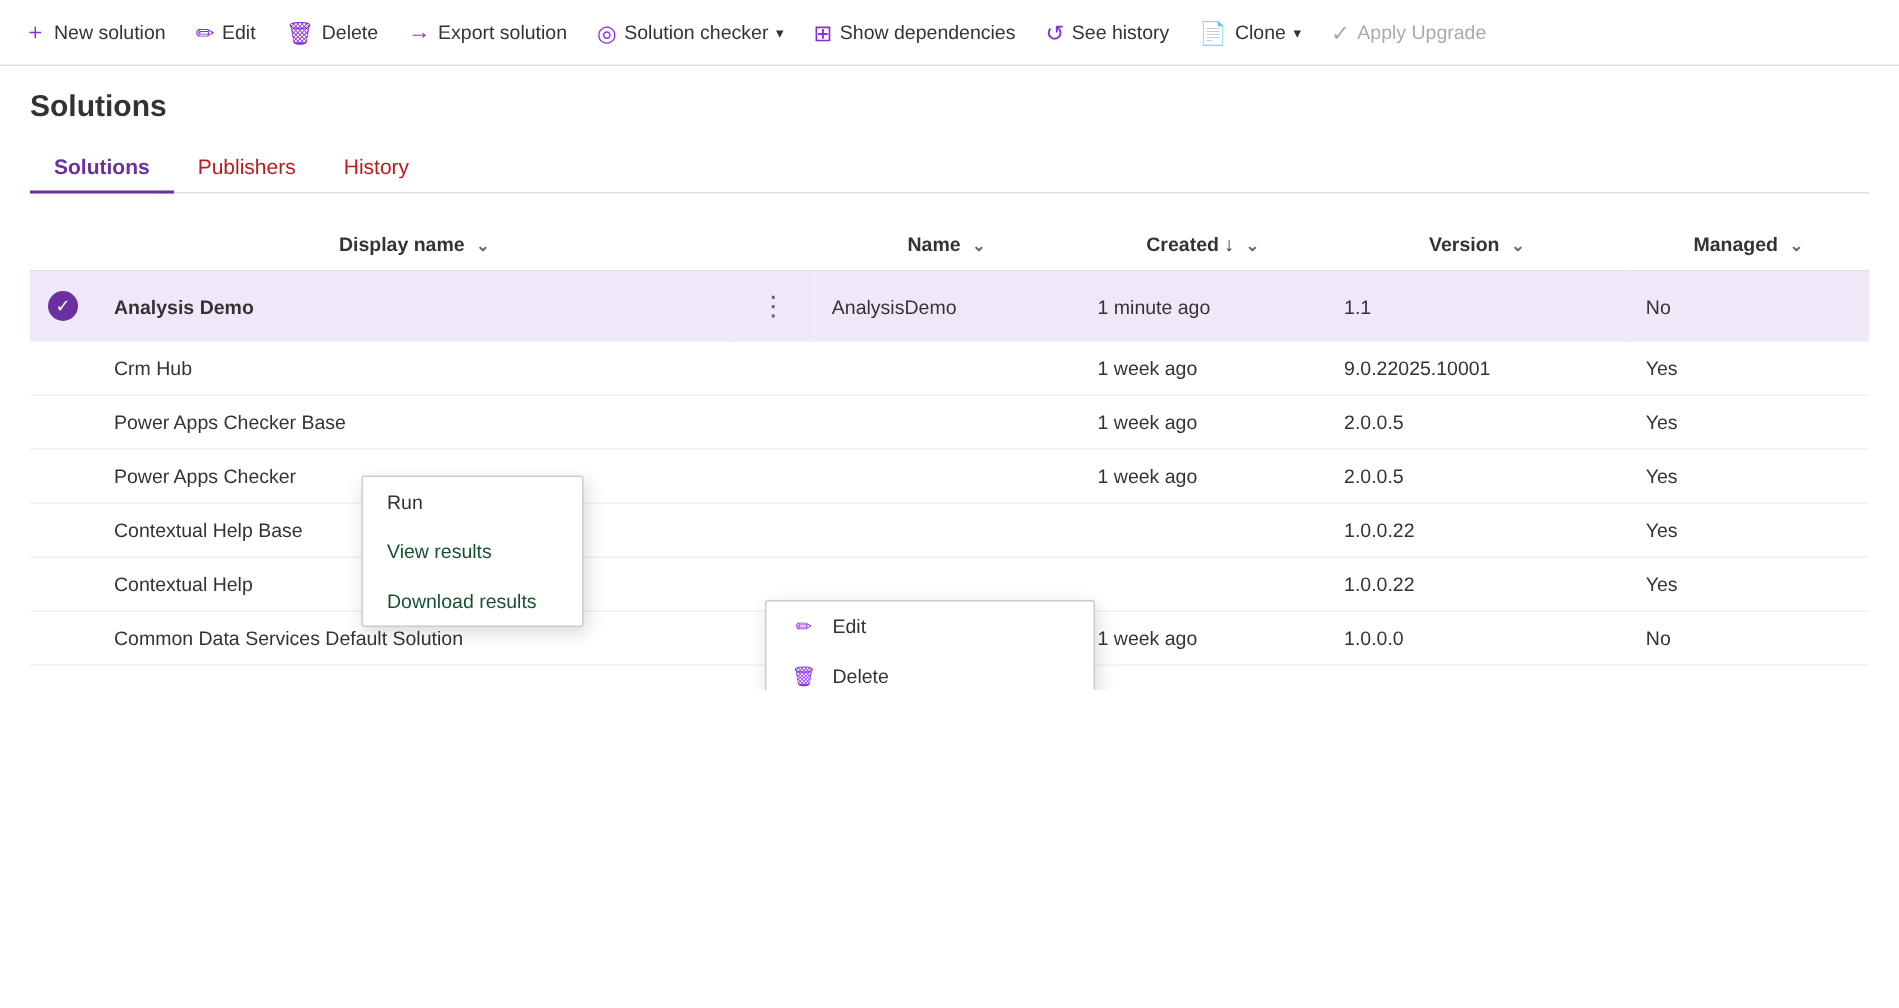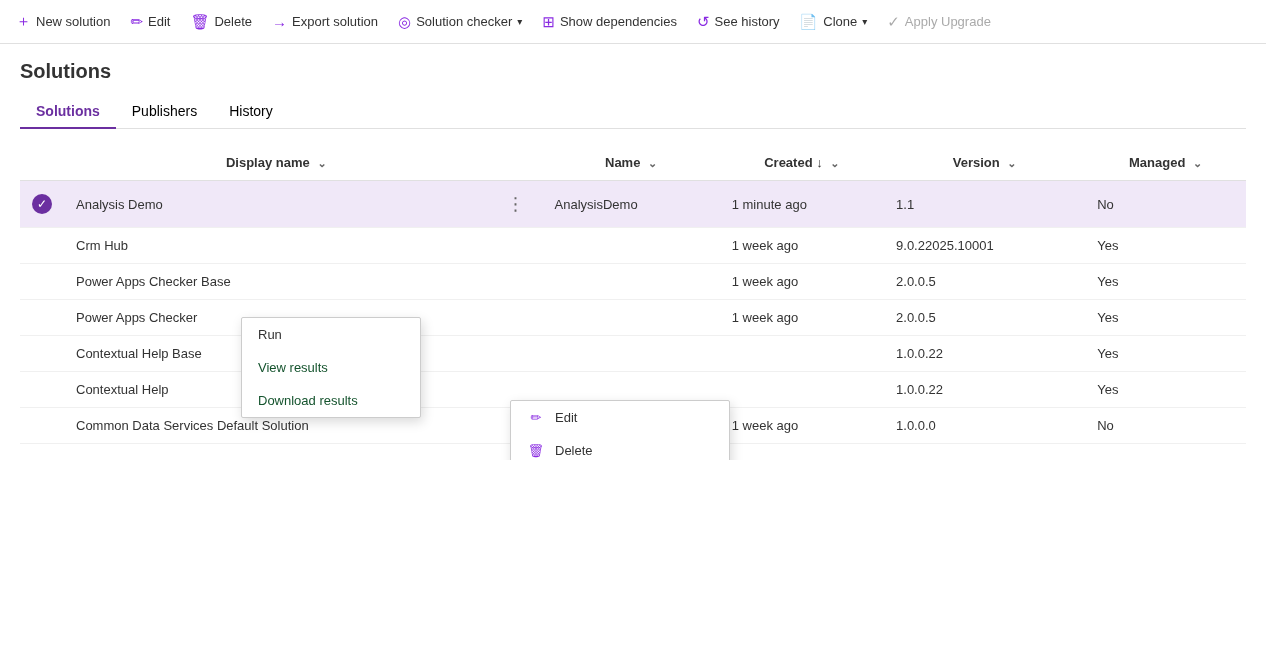--- a/index.html
+++ b/index.html
@@ -35,21 +35,21 @@
     
     .page { padding: 16px 20px; }
     .page-title { font-size: 20px; font-weight: 600; color: #333; margin-bottom: 12px; }
 
     
     .tabs { display: flex; border-bottom: 1px solid #e0e0e0; margin-bottom: 16px; }
     .tab {
       padding: 8px 16px;
       cursor: pointer;
       font-size: 14px;
-      color: #000000;
+      color: #b91c1c;
       border-bottom: 2px solid transparent;
       margin-bottom: -1px;
     }
     .tab.active { color: #6b2fa0; border-bottom: 2px solid #6b2fa0; font-weight: 600; }
 
     
     .table-container { width: 100%; position: relative; }
     table { width: 100%; border-collapse: collapse; }
     th {
       text-align: center;
@@ -111,21 +111,21 @@
       margin: 2px;
       border-radius: 2px;
       padding: 7px 14px;
     }
 
     
     .submenu {
       position: absolute;
       left: 221px;
       top: 172px;
-      width: 180px;
+      width: 148px;
       background: #fff;
       border: 1px solid #ccc;
       box-shadow: 2px 4px 12px rgba(0,0,0,0.15);
       z-index: 101;
       border-radius: 2px;
     }
     .submenu-item {
       padding: 9px 16px;
       cursor: pointer;
       font-size: 13px;
@@ -197,21 +197,21 @@
           <th>Created ↓ <span class="sort-icon">⌄</span></th>
           <th>Version <span class="sort-icon">⌄</span></th>
           <th>Managed <span class="sort-icon">⌄</span></th>
         </tr>
       </thead>
       <tbody id="table-body">
       <tr class="selected">
     <td class="row-selector">
       <span class="checkbox-circle">✓</span>
     </td>
-    <td style="font-weight:400;margin-top:28px;">Analysis Demo</td>
+    <td style="font-weight:700;margin-top:28px;">Analysis Demo</td>
     <td>
       <button class="more-btn">⋮</button>
     </td>
     <td>AnalysisDemo</td>
     <td>1 minute ago</td>
     <td>1.1</td>
     <td>No</td>
   </tr>
           <tr>
     <td class="row-selector">

